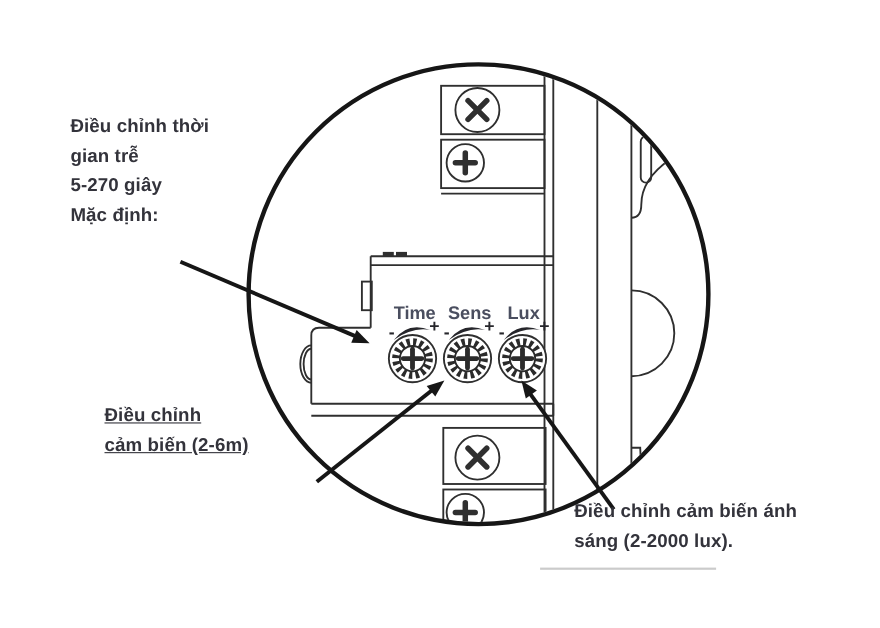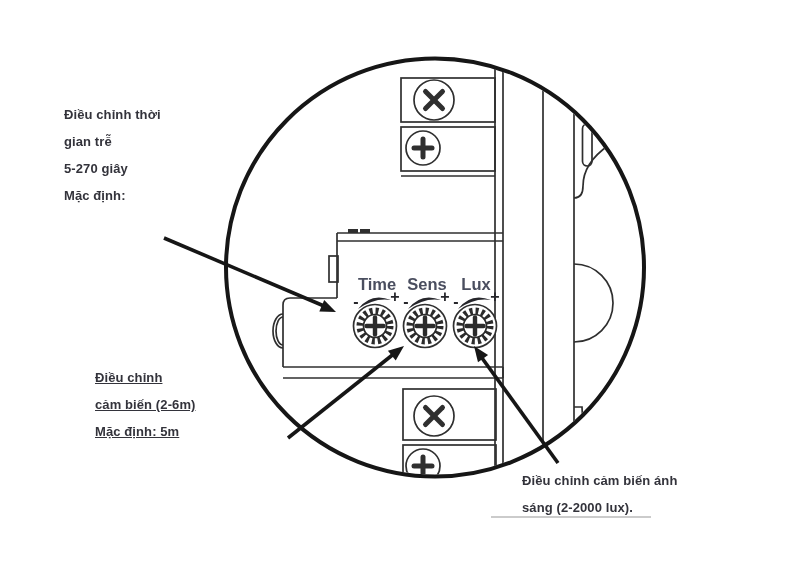--- a/index.html
+++ b/index.html
@@ -7,21 +7,21 @@
     position:relative;
     width:800px;height:571px;
     background:#ffffff;
     font-family:"Liberation Sans","DejaVu Sans",sans-serif;
     overflow:hidden;
   }
   .stage svg{position:absolute;left:0;top:0;}
   .callout{
     position:absolute;
     color:#33333b;
-    font-size:13px;
+    font-size:17px;
     line-height:27px;
     font-weight:600;
     letter-spacing:.1px;
     white-space:nowrap;
   }
   .knob-label{
     font-family:"Liberation Sans","DejaVu Sans",sans-serif;
     font-size:16.5px;
     font-weight:700;
     fill:#4a4e5f;
@@ -170,23 +170,22 @@
   <div class="callout" style="left:64px;top:101px;">
     <div>Điều chỉnh thời</div>
     <div>gian trễ</div>
     <div>5-270 giây</div>
     <div>Mặc định:</div>
   </div>
 
   <div class="callout" style="left:95px;top:364px;text-decoration:underline;">
     <div>Điều chỉnh</div>
     <div>cảm biến (2-6m)</div>
-    <div>Mặc định: 5m</div>
   </div>
 
-  <div class="callout" style="left:522px;top:467px;">
+  <div class="callout" style="left:522px;top:451px;">
     <div>Điều chỉnh cảm biến ánh</div>
     <div>sáng (2-2000 lux).</div>
   </div>
 
   <div class="underline-artifact"></div>
 
 </div>
 
 </body></html>

